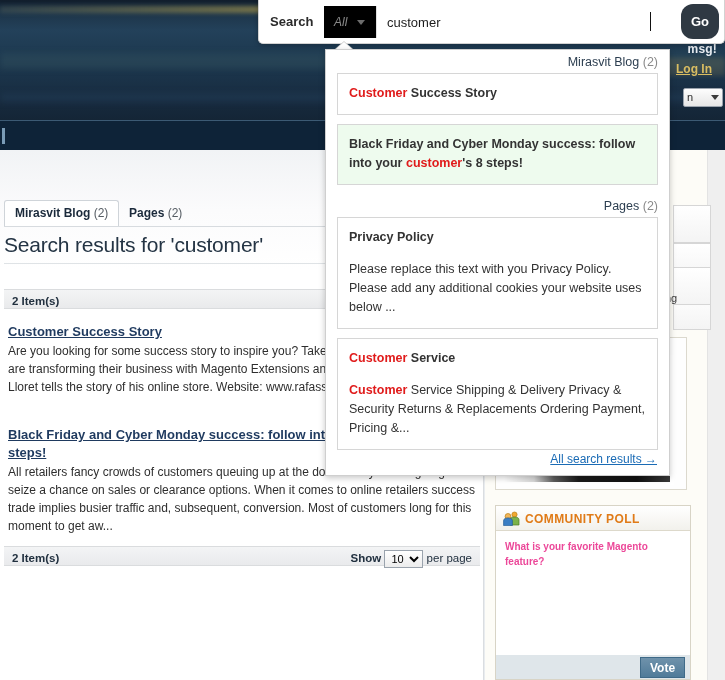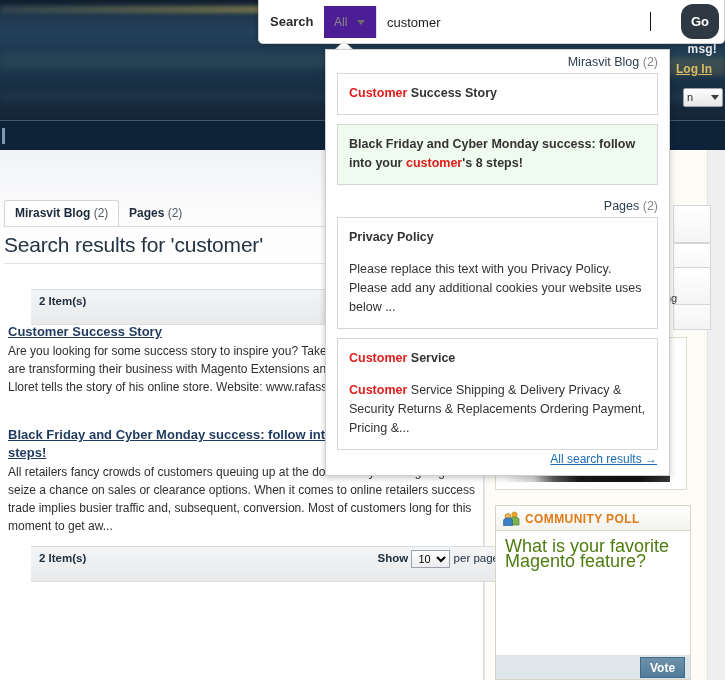--- a/index.html
+++ b/index.html
@@ -111,24 +111,24 @@
   }
 
   .page-title {
     position: absolute; left: 4px; top: 233px; width: 470px;
     font-size: 21px; color: #243444; font-weight: normal; letter-spacing: -.2px;
   }
   .title-rule { position:absolute; left:4px; top:263px; width:476px; height:1px; background:#dfe3e6; }
 
   
   .toolbar {
-    position: absolute; left: 4px; width: 476px; height: 36px;
+    position: absolute; left: 4px; width: 476px; height: 20px;
     background: linear-gradient(#f3f4f5, #e9eaec);
     border-top: 1px solid #dadcde; border-bottom: 1px solid #dadcde;
-    font-size: 11.5px; color: #21303f; font-weight: bold; margin-left: 27px;
+    font-size: 11.5px; color: #21303f; font-weight: bold;
   }
   .toolbar .amount { position: absolute; left: 8px; top: 5px; }
   .toolbar-top { top: 289px; }
   .toolbar-bottom { top: 546px; }
   .limiter { position: absolute; right: 8px; top: 3px; font-size: 11.5px; color: #21303f; font-weight: normal; }
   .limiter .lbl { font-weight: bold; color:#21303f; }
   .limiter select {
     font-family: "Liberation Sans", sans-serif; font-size: 11px;
     border: 1px solid #9aa3ad; background: linear-gradient(#ffffff,#ececec);
     padding: 0 2px; height: 18px; vertical-align: middle;
@@ -177,21 +177,21 @@
   .poll-head {
     position: relative; height: 25px; background: linear-gradient(#ffffff,#f2f1ec);
     border-bottom: 1px solid #ddd9cb;
   }
   .poll-head .ttl {
     position: absolute; left: 29px; top: 6px; font-size: 12px; font-weight: bold;
     color: #e07b18; letter-spacing: .4px;
   }
   .poll-icon { position: absolute; left: 7px; top: 5px; width: 17px; height: 15px; }
   .poll-body { padding: 8px 9px 0 9px; background: #ffffff; height: 124px; }
-  .poll-q { font-size: 18px; font-weight: normal; color: #4d7c0f; line-height: 15px; }
+  .poll-q { font-size: 10px; font-weight: bold; color: #ec4899; line-height: 15px; }
   .poll-opts { margin-top: 6px; }
   .poll-opt {
     position: relative; height: 21px; font-size: 11.5px; color: #8b8b8b;
     font-weight: bold; padding-left: 21px; line-height: 21px;
   }
   .poll-opt:nth-child(odd) { background: #f4f4f4; }
   .poll-radio {
     position: absolute; left: 3px; top: 5px; width: 11px; height: 11px;
     border: 1px solid #9d9d9d; border-radius: 50%; background: #fff;
   }
@@ -209,22 +209,22 @@
     position: absolute; left: 258px; top: 0; width: 467px; height: 44px;
     background: #ffffff; border: 1px solid #d2d2d2; border-top: none;
     border-radius: 0 0 5px 5px;
     box-shadow: 0 1px 5px rgba(0,0,0,.28);
   }
   .search-label {
     position: absolute; left: 11px; top: 14px; font-size: 13px; font-weight: bold; color: #2b2b2b;
   }
   .search-scope {
     position: absolute; left: 65px; top: 6px; width: 53px; height: 32px;
-    background: #4c1d95; border-right: 1px solid #e0e0e0;
-    font-size: 12px; color: #8a8a8a; line-height: 32px; padding-left: 10px;
+    background: #000000; border-right: 1px solid #e0e0e0;
+    font-size: 12px; color: #8a8a8a; line-height: 32px; padding-left: 10px; font-style: italic;
   }
   .search-scope .cv {
     position: absolute; right: 11px; top: 14px;
     width: 0; height: 0;
     border-left: 4px solid transparent; border-right: 4px solid transparent;
     border-top: 5px solid #6d6d6d;
   }
   .search-input {
     position: absolute; left: 119px; top: 6px; width: 283px; height: 32px;
     border: none; outline: none; background: transparent;

